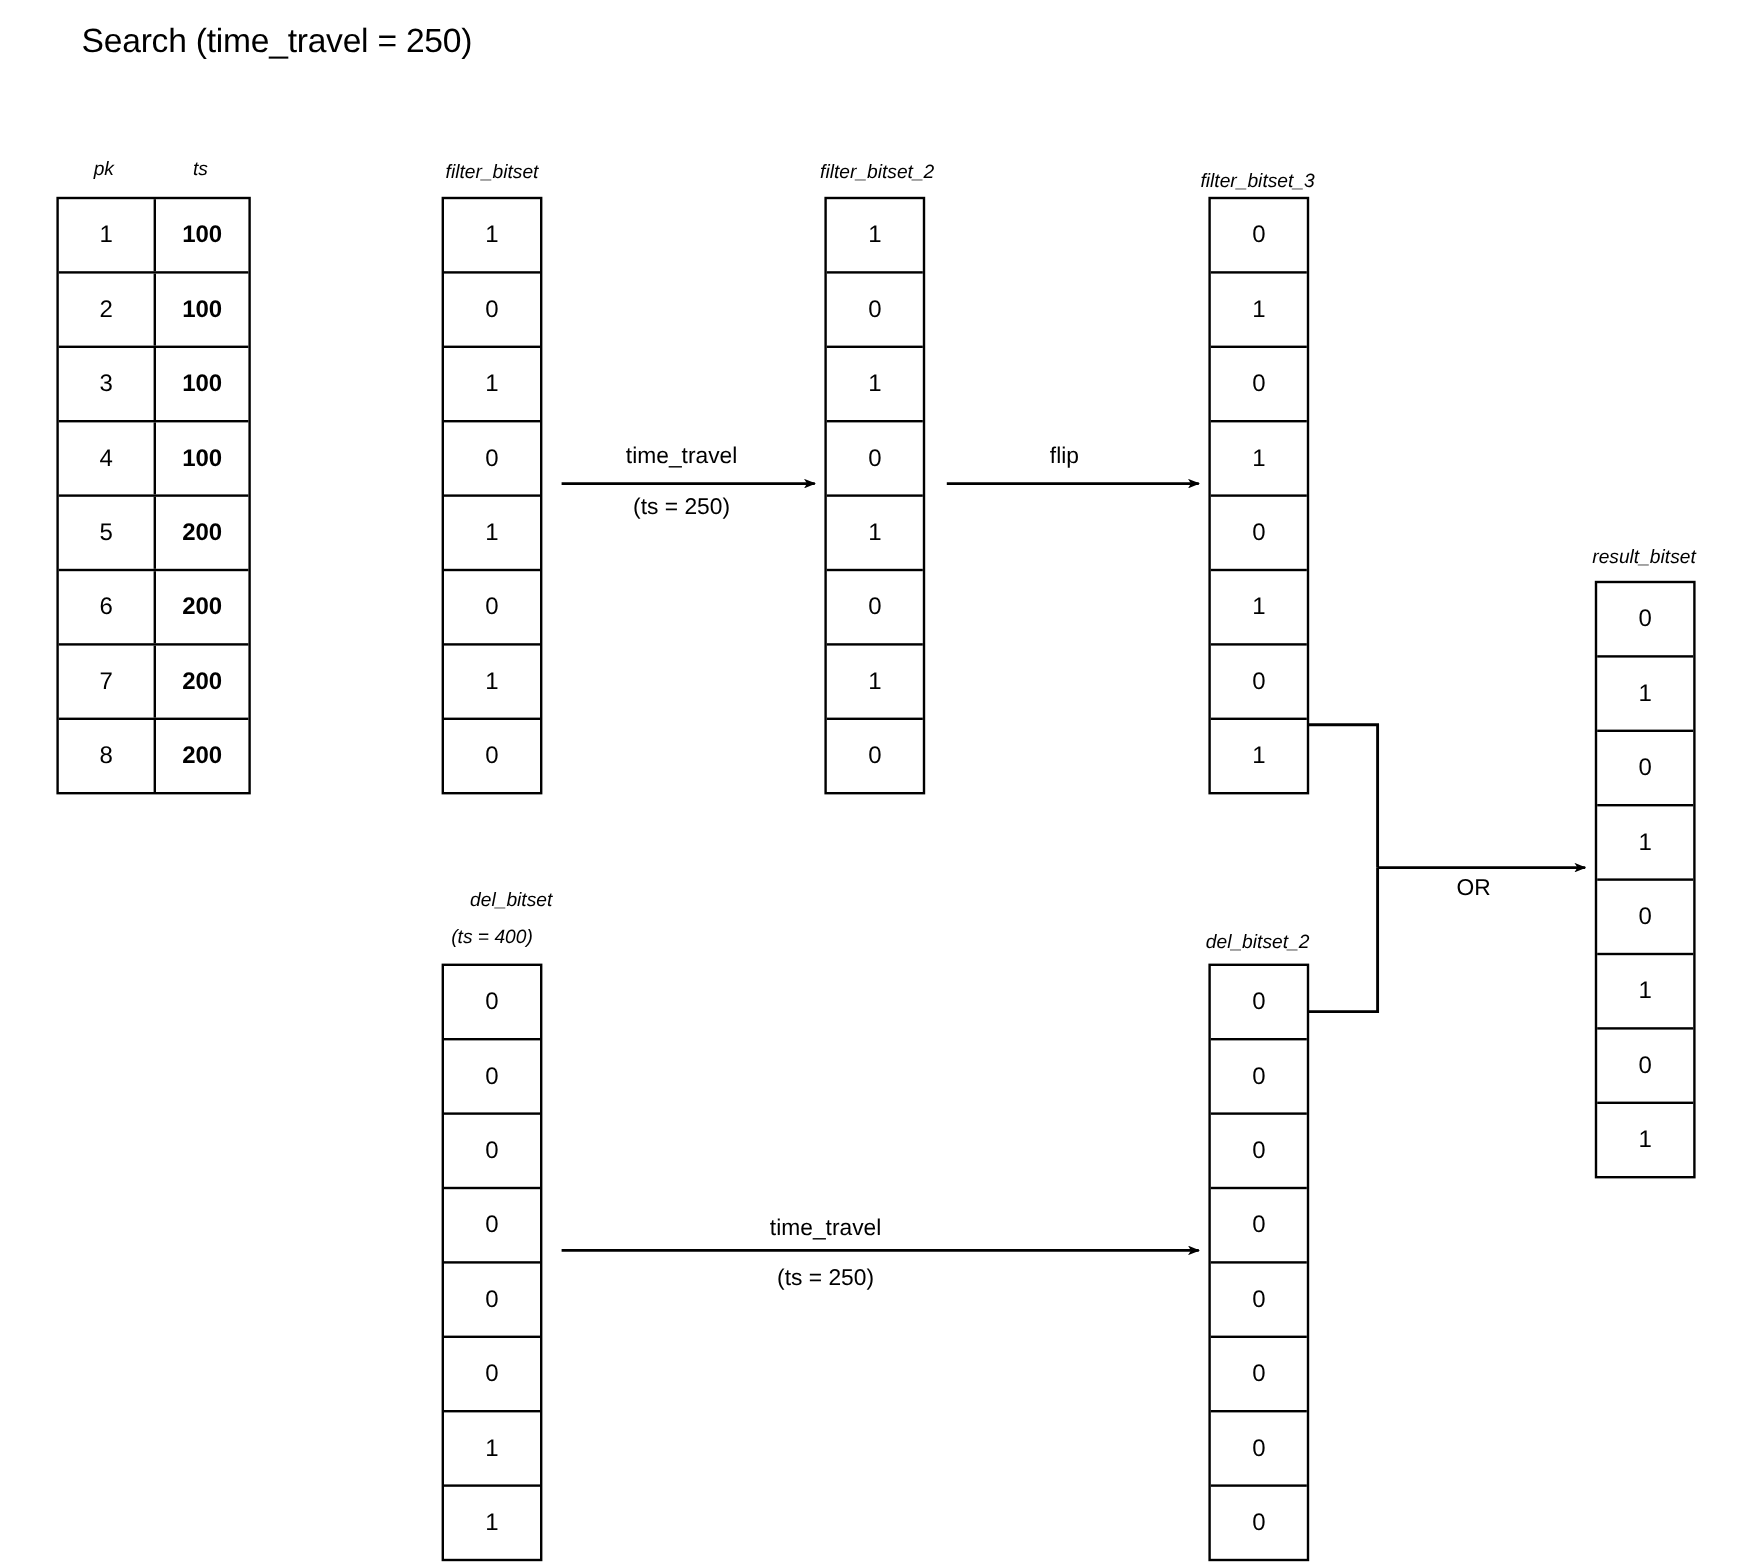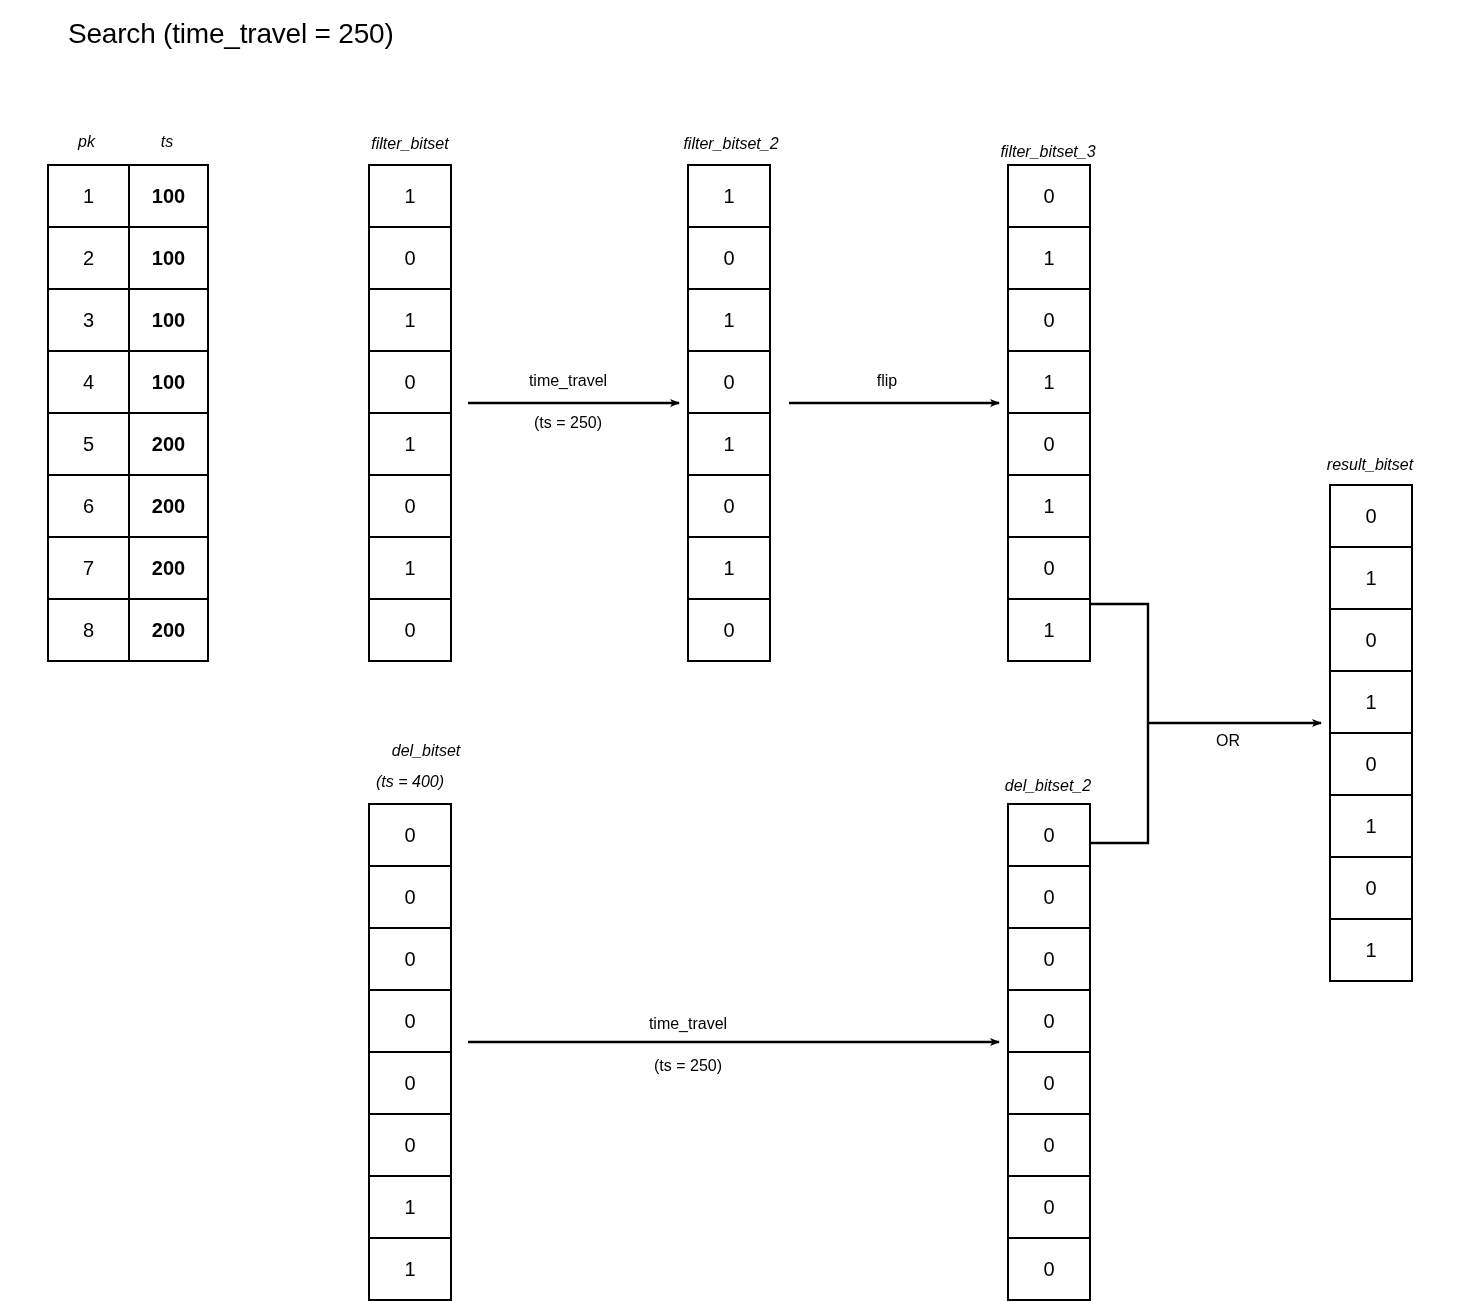--- a/index.html
+++ b/index.html
@@ -68,21 +68,21 @@
 
   
   .pk-cell { width: 79px; }
   .ts-cell { width: 79px; }
 
   
   .bit-cell { width: 80px; }
 
   
   .arrow-label {
-    font-size: 16px;
+    font-size: 19px;
     text-align: center;
     white-space: nowrap;
     line-height: 30px;
   }
 
   
   #connectors {
     position: absolute;
     left: 0;
     top: 0;

